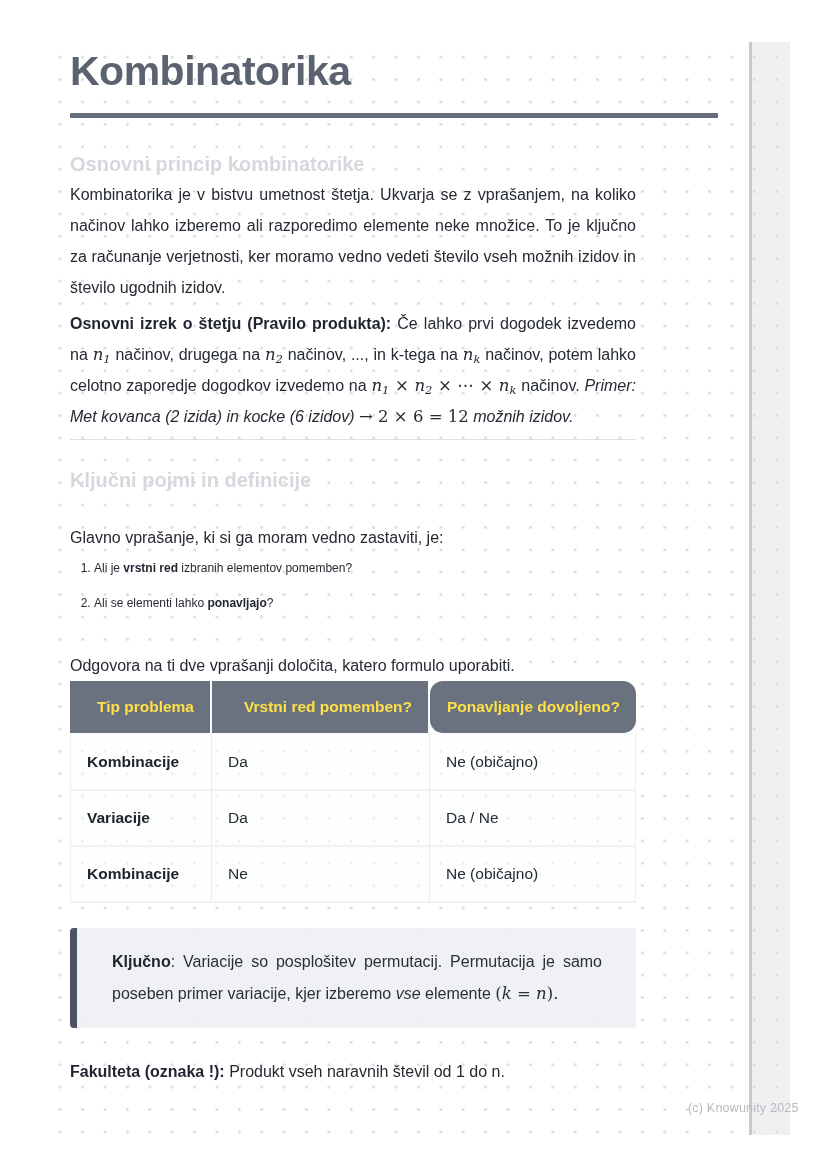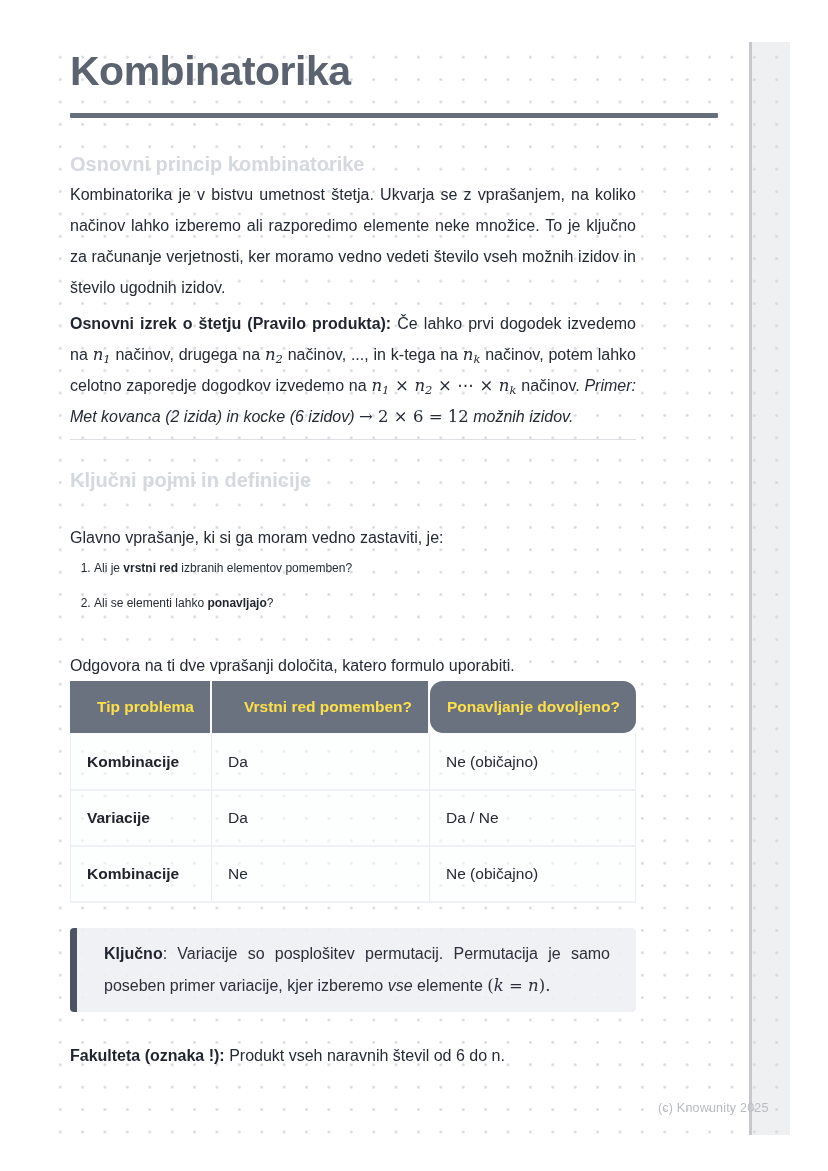--- a/index.html
+++ b/index.html
@@ -72,24 +72,24 @@
   tbody td:last-child{border-right:1px solid #edeef1;}
   tbody tr:first-child td{border-top:2px solid #fafbfc;}
   
   .callout{
     margin-top:25px;width:566px;box-sizing:border-box;
     background:rgba(238,239,242,0.88);
     border-left:7px solid var(--accent,#4c5363);
     border-radius:4px;
     padding:10px 26px 10px 27px;
   }
-  .callout p{margin:0;line-height:32px;width:auto;color:#2a2f3a;}
+  .callout p{margin:8px;line-height:32px;width:auto;color:#2a2f3a;}
   .fak{margin-top:28px;}
   .footer{
-    position:absolute;left:658px;top:1101px;z-index:3;
+    position:absolute;left:688px;top:1101px;z-index:3;
     font-size:12.5px;color:#b9bbbf;letter-spacing:0.2px;
   }
 </style>
 </head>
 <body>
 
 <div class="paper">
   <div class="edge-strip"></div>
 
   <div class="content">
@@ -145,18 +145,18 @@
           <td>Ne</td>
           <td>Ne (običajno)</td>
         </tr>
       </tbody>
     </table>
 
     <div class="callout">
       <p class="just"><b>Ključno</b><span>: Variacije so posplošitev permutacij. Permutacija je samo poseben primer variacije, kjer izberemo </span><em>vse</em><span> elemente </span><span class="mo">(</span><span class="mv">k</span><span class="mo"> = </span><span class="mv">n</span><span class="mo">).</span></p>
     </div>
 
-    <p class="fak"><b>Fakulteta (oznaka !):</b><span> Produkt vseh naravnih števil od 6 do n.</span></p>
+    <p class="fak"><b>Fakulteta (oznaka !):</b><span> Produkt vseh naravnih števil od 1 do n.</span></p>
 
   </div>
 </div>
 
 <div class="footer">(c) Knowunity 2025</div>
 
 </body></html>

